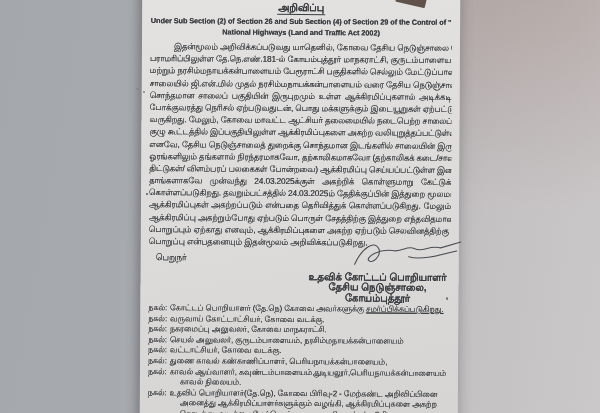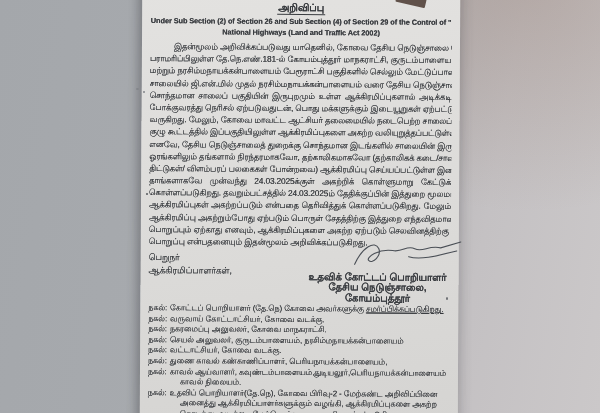--- a/index.html
+++ b/index.html
@@ -19,21 +19,21 @@
   .title span{border-bottom:1px solid #3a3d41;padding:0 1px 1px 1px;}
   .heading{position:absolute;top:17px;left:-4px;width:310px;text-align:center;
     font-size:7.4px;font-weight:bold;line-height:10.5px;letter-spacing:-.1px;
     white-space:nowrap;color:#3b3e42;}
   .bodytxt{position:absolute;top:41px;left:0;width:302px;font-size:8.4px;
     line-height:12.2px;letter-spacing:-.15px;overflow:hidden;}
   .bline{width:100%;text-align:justify;text-align-last:justify;white-space:nowrap;
     overflow:hidden;height:12.2px;}
   .bline.first{padding-left:24px;width:278px;}
   .bline.last{text-align-last:left;}
-  .recipient{position:absolute;top:252px;left:0;font-size:8.8px;line-height:13px;}
+  .recipient{position:absolute;top:252px;left:7px;font-size:8.8px;line-height:13px;}
   .sig-svg{position:absolute;top:238px;left:200px;width:118px;height:34px;}
   .signee{position:absolute;top:272px;left:146px;width:166px;text-align:center;
     font-size:10px;font-weight:bold;line-height:10.3px;color:#3a3d41;}
   .copies{position:absolute;top:304px;left:0;width:302px;font-size:8px;
     line-height:10.6px;letter-spacing:-.1px;overflow:hidden;}
   .copy-item{padding-left:32px;text-indent:-32px;}
   .copy-item .u{text-decoration:underline;}
   .lbl{margin-right:3px;margin-top:48px;}
   .wedge{position:absolute;top:-4px;left:396px;width:30px;height:9px;
     background:#55443d;transform:rotate(13deg);opacity:.92;border-radius:1px;}
@@ -74,21 +74,20 @@
         <div class="bline">தாங்களாகவே முன்வந்து 24.03.2025க்குள் அகற்றிக் கொள்ளுமாறு கேட்டுக்</div>
         <div class="bline">கொள்ளப்படுகிறது. தவறும்பட்சத்தில் 24.03.2025ம் தேதிக்குப்பின் இத்துறை மூலமாக</div>
         <div class="bline">ஆக்கிரமிப்புகள் அகற்றப்படும் என்பதை தெரிவித்துக் கொள்ளப்படுகிறது. மேலும்</div>
         <div class="bline">ஆக்கிரமிப்பு அகற்றும்போது ஏற்படும் பொருள் சேதத்திற்கு இத்துறை எந்தவிதமான</div>
         <div class="bline">பொறுப்பும் ஏற்காது எனவும், ஆக்கிரமிப்புகளை அகற்ற ஏற்படும் செலவினத்திற்கு தாங்களே</div>
         <div class="bline last">பொறுப்பு என்பதனையும் இதன்மூலம் அறிவிக்கப்படுகிறது.</div>
       </div>
 
       <div class="recipient">
         <div>பெறுநர்</div>
-        <div>ஆக்கிரமிப்பாளர்கள்,</div>
       </div>
 
       <svg class="sig-svg" viewBox="0 0 118 34">
         <path d="M6 26 C14 8, 26 2, 30 10 C33 17, 24 26, 20 22 C17 19, 30 10, 44 12 C54 14, 58 6, 66 10 C74 14, 80 6, 92 9 L112 3 M60 18 C72 22, 92 16, 108 12" fill="none" stroke="#4a4f56" stroke-width="1.1" stroke-linecap="round"></path>
       </svg>
 
       <div class="signee">
         <div>உதவிக் கோட்டப் பொறியாளர்</div>
         <div>தேசிய நெடுஞ்சாலை,</div>
         <div>கோயம்புத்தூர்</div>

